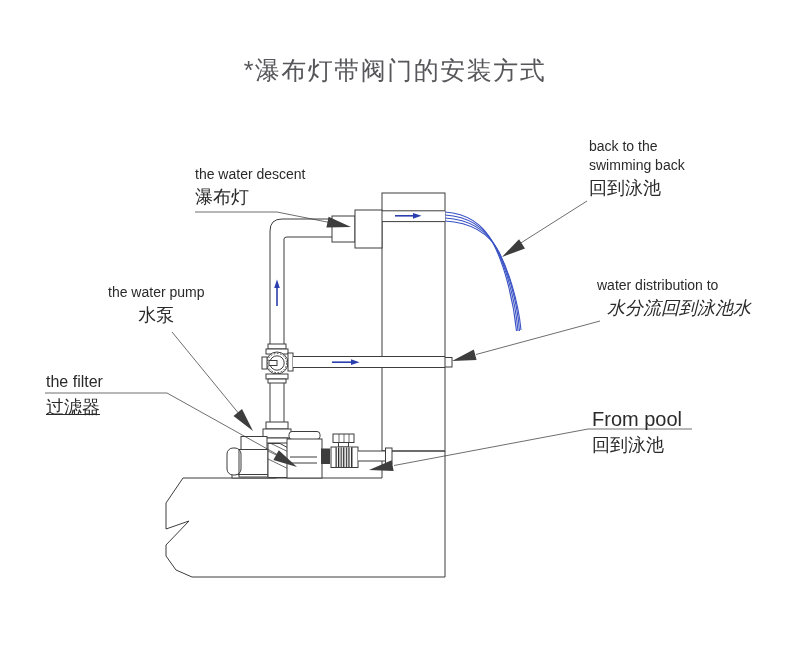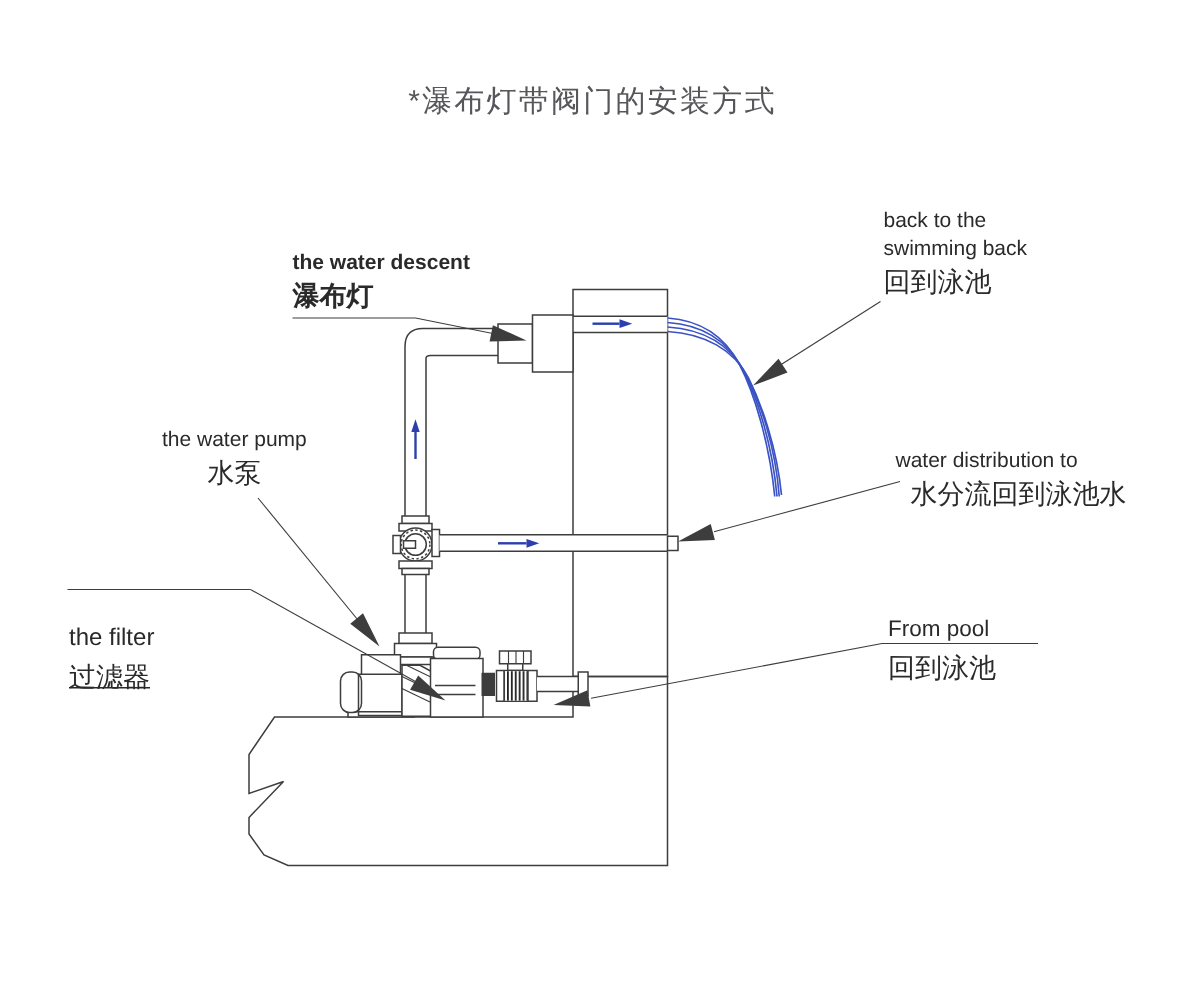--- a/index.html
+++ b/index.html
@@ -1,25 +1,25 @@
 <!DOCTYPE html>
 <html style="--background: #ffffff; --line: #3d3d3d; --title-text: #57565a; --label-text: #2a2a2a; --flow-arrow-blue: #2b3fae; --water-blue: #3a52c4;"><head>
 <meta charset="utf-8">
 <style>
   html,body{margin:0;padding:0;background:#fff;}
   .page{position:relative;width:790px;height:656px;overflow:hidden;
         background:var(--background,#fff);
         font-family:"Liberation Sans","DejaVu Sans",sans-serif;}
   .page svg{position:absolute;left:0;top:0;}
   .title{position:absolute;left:0;right:0;top:54px;text-align:center;
-         font-size:20px;letter-spacing:1.5px;color:var(--title-text,#57565a);}
+         font-size:25px;letter-spacing:1.5px;color:var(--title-text,#57565a);}
   .lbl{position:absolute;color:var(--label-text,#2a2a2a);white-space:nowrap;}
   .lbl .en{display:block;font-size:14px;line-height:19px;}
   .lbl .zh{display:block;font-size:18px;line-height:22px;margin-top:2px;}
-  .indent{margin-left:10px;}
+  .indent{margin-left:10px;font-style:italic;}
   
   .s  {stroke:var(--line,#3d3d3d);stroke-width:1;fill:none;}
   .sf {stroke:var(--line,#3d3d3d);stroke-width:1;fill:#fff;}
   .thin{stroke:var(--line,#3d3d3d);stroke-width:.75;fill:none;}
   .dk {fill:var(--line,#3d3d3d);stroke:none;}
   .bl {fill:var(--flow-arrow-blue,#2b3fae);stroke:none;}
   .bll{stroke:var(--flow-arrow-blue,#2b3fae);stroke-width:1.6;fill:none;}
   .wl {stroke:var(--water-blue,#3a52c4);stroke-width:1.1;fill:none;}
 </style>
 </head>
@@ -201,44 +201,44 @@
     </g>
     <g>
       <line class="thin" x1="45" y1="393" x2="167" y2="393"></line>
       <line class="thin" x1="167" y1="393" x2="279" y2="455.5"></line>
       <polygon class="dk" points="297,467 273.4,459.9 278.8,450.3"></polygon>
     </g>
   </svg>
 
   <div class="title">*瀑布灯带阀门的安装方式</div>
 
-  <div class="lbl" style="left:195px;top:165px;font-weight:bold;">
+  <div class="lbl" style="left:195px;top:165px;">
     <span class="en">the water descent</span>
     <span class="zh">瀑布灯</span>
   </div>
 
   <div class="lbl" style="left:589px;top:137px;">
     <span class="en">back to the</span>
     <span class="en">swimming back</span>
     <span class="zh">回到泳池</span>
   </div>
 
   <div class="lbl" style="left:108px;top:283px;text-align:center;">
     <span class="en">the water pump</span>
     <span class="zh">水泵</span>
   </div>
 
-  <div class="lbl" style="left:597px;top:276px;margin-top:21px;">
+  <div class="lbl" style="left:597px;top:276px;">
     <span class="en">water distribution to</span>
     <span class="zh indent">水分流回到泳池水</span>
   </div>
 
-  <div class="lbl" style="left:46px;top:372px;margin-top:44px;">
+  <div class="lbl" style="left:46px;top:372px;">
     <span class="en" style="font-size:16px;">the filter</span>
     <span class="zh" style="margin-top:5px;text-decoration:underline;">过滤器</span>
   </div>
 
   <div class="lbl" style="left:592px;top:410px;">
-    <span class="en" style="font-size:15px;">From pool</span>
+    <span class="en" style="font-size:20px;">From pool</span>
     <span class="zh" style="margin-top:5px;">回到泳池</span>
   </div>
 
 </div>
 
 </body></html>

